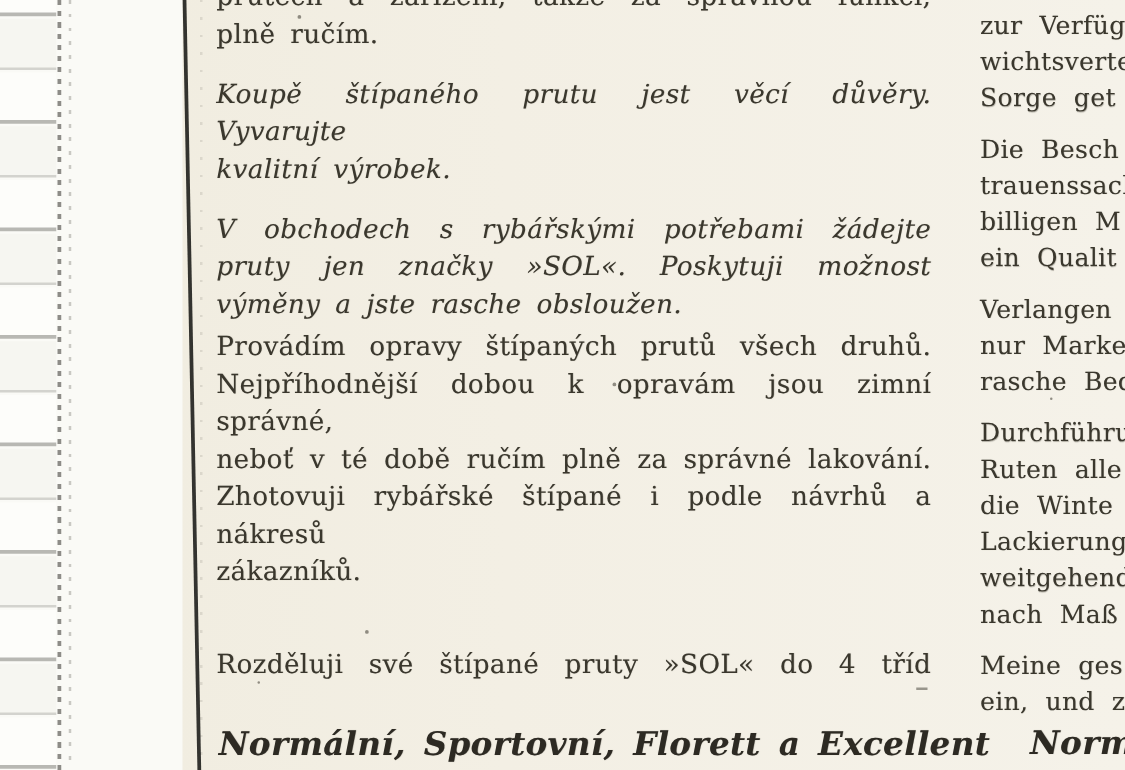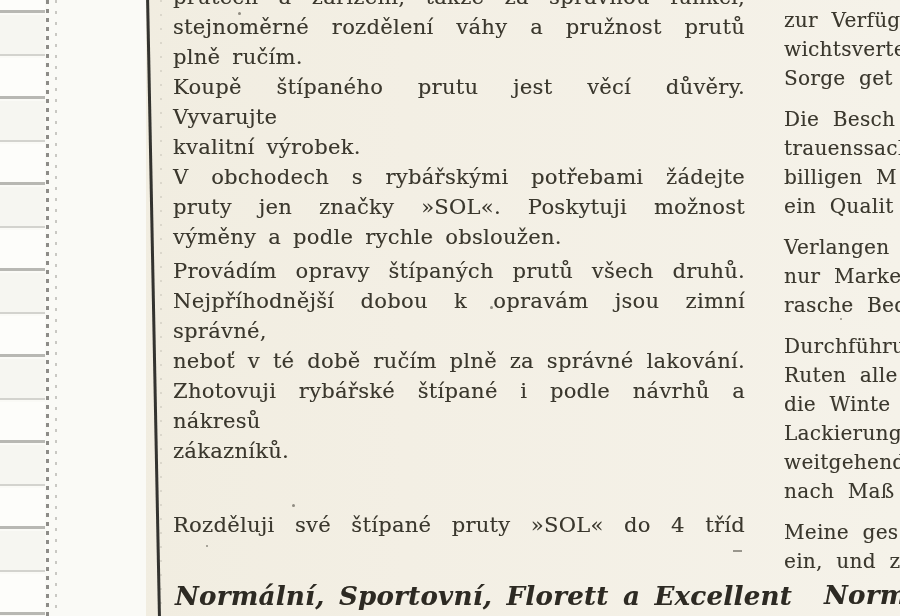--- a/index.html
+++ b/index.html
@@ -50,21 +50,21 @@
   }
   
   .col{position:absolute;}
   .cz{left:173px;top:-18px;width:572px;font-size:21px;line-height:30px;letter-spacing:.3px;}
   .de{left:784px;top:6px;width:330px;font-size:20px;line-height:29px;letter-spacing:.3px;}
   .line{white-space:nowrap;text-shadow:.3px .3px .6px rgba(58,54,44,.35);}
   .cz .line{white-space:normal;word-spacing:5px;}
   .cz .line.j{text-align:justify;text-align-last:justify;}
   .de .line{word-spacing:7px;}
   .para{margin:0;}
-  .cz .para.g18{}
+  .cz .para.g18{margin-top:18px;font-style:italic;}
   .cz .para.g22{margin-top:4px;}
   .cz .para.g44{margin-top:44px;}
   .de .para + .para{margin-top:12px;}
   .emph{
     position:absolute;
     font-style:italic;font-weight:bold;font-size:26px;line-height:34px;
     letter-spacing:.3px;word-spacing:5px;color:#2d2a23;
     white-space:nowrap;
     text-shadow:.3px .3px .6px rgba(45,42,35,.4);
   }
@@ -120,31 +120,30 @@
 
   <div class="edge-dots dots-heavy"></div>
   <div class="edge-dots dots-light"></div>
   <div class="edge-dots dots-faint"></div>
 
   <div class="col-rule"></div>
 
   <div class="col cz">
     <div class="para">
       <div class="line j">prutech a zařízení, takže za správnou funkci,</div>
-      <div class="line j">stejnoměrné rozdělení váhy a pružnost prutů</div>
       <div class="line">plně ručím.</div>
     </div>
     <div class="para g18">
       <div class="line j">Koupě štípaného prutu jest věcí důvěry. Vyvarujte</div>
       <div class="line">kvalitní výrobek.</div>
     </div>
     <div class="para g18">
       <div class="line j">V obchodech s rybářskými potřebami žádejte</div>
       <div class="line j">pruty jen značky »SOL«. Poskytuji možnost</div>
-      <div class="line">výměny a podle rychle obsloužen.</div>
+      <div class="line">výměny a jste rasche obsloužen.</div>
     </div>
     <div class="para g22">
       <div class="line j">Provádím opravy štípaných prutů všech druhů.</div>
       <div class="line j">Nejpříhodnější dobou k opravám jsou zimní správné,</div>
       <div class="line j">neboť v té době ručím plně za správné lakování.</div>
       <div class="line j">Zhotovuji rybářské štípané i podle návrhů a nákresů</div>
       <div class="line">zákazníků.</div>
     </div>
     <div class="para g44">
       <div class="line j">Rozděluji své štípané pruty »SOL« do 4 tříd</div>

